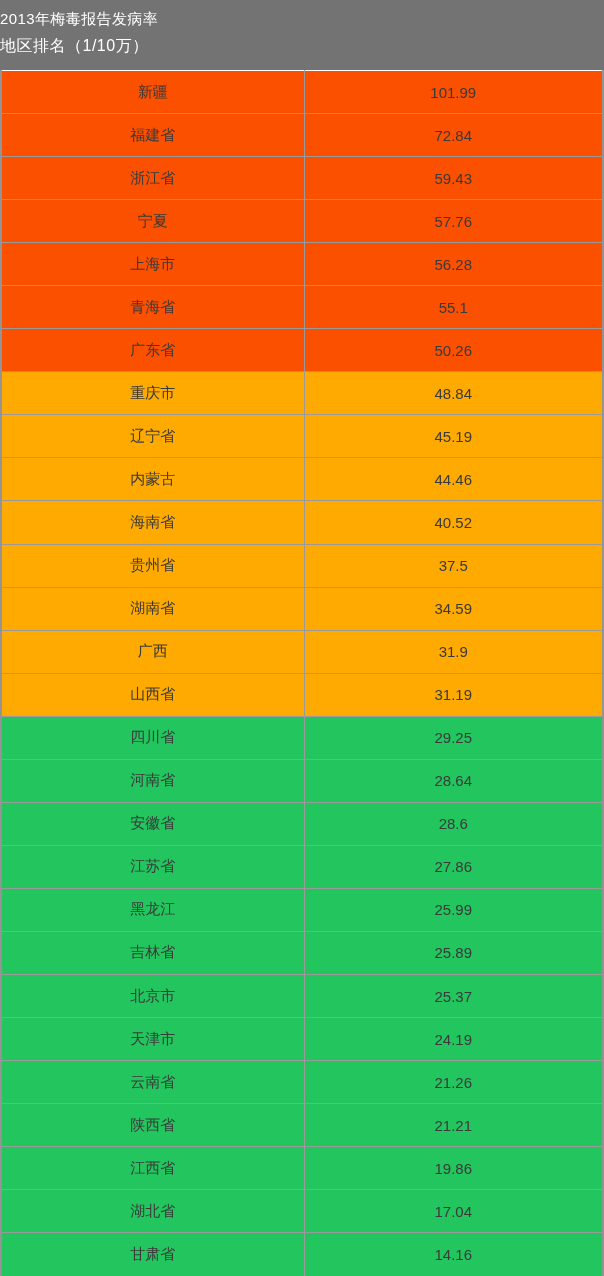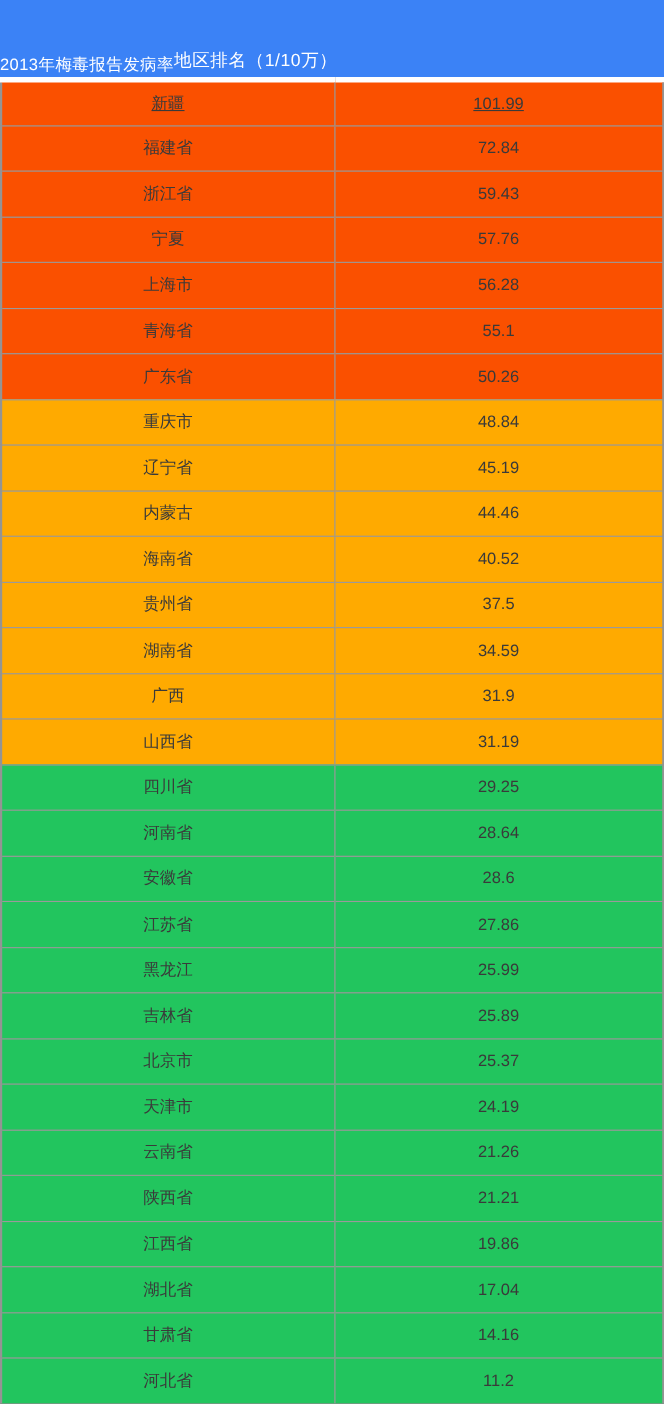--- a/index.html
+++ b/index.html
@@ -16,24 +16,24 @@
     height:1276px;
     position:relative;
     background:#8c8c8c;
     display:flex;
     flex-direction:column;
   }
 
   
   .chart-header {
     height:70px;
-    background:#3b82f6;
+    background:#737373;
     display:flex;
-    flex-direction:row;
-    align-items:flex-end;
+    flex-direction:column;
+    align-items:flex-start;
     justify-content:flex-start;
     padding-top:9px;
     color:#ffffff;
     user-select:none;
   }
   .chart-title-line1 {
     font-size:15px;
     line-height:20px;
     letter-spacing:0.4px;
     color:#ffffff;
@@ -78,21 +78,21 @@
   }
   .rank-row td.cell-value {
     width:298px;
   }
 
   
   .rank-row[data-tier="high"]   td { background:#fa5000; }
   .rank-row[data-tier="medium"] td { background:#ffaa00;margin-left:44px; }
   .rank-row[data-tier="low"]    td { background:#22c55e; }
 
-  .rank-row:first-child td { border-top:5px solid #ffffff;text-decoration:underline; }
+  .rank-row:first-child td { border-top:1px solid #ffffff; }
 </style>
 </head>
 <body>
 
 <div id="chart-root">
 
   <div class="chart-header">
     <div class="chart-title-line1">2013年梅毒报告发病率</div>
     <div class="chart-title-line2">地区排名（1/10万）</div>
   </div>
@@ -204,20 +204,16 @@
           <td class="cell-value">19.86</td>
         </tr>
         <tr class="rank-row" data-tier="low">
           <td class="cell-region">湖北省</td>
           <td class="cell-value">17.04</td>
         </tr>
         <tr class="rank-row" data-tier="low">
           <td class="cell-region">甘肃省</td>
           <td class="cell-value">14.16</td>
         </tr>
-        <tr class="rank-row" data-tier="low">
-          <td class="cell-region">河北省</td>
-          <td class="cell-value">11.2</td>
-        </tr>
       </tbody>
   </table>
 
 </div>
 
 </body></html>

